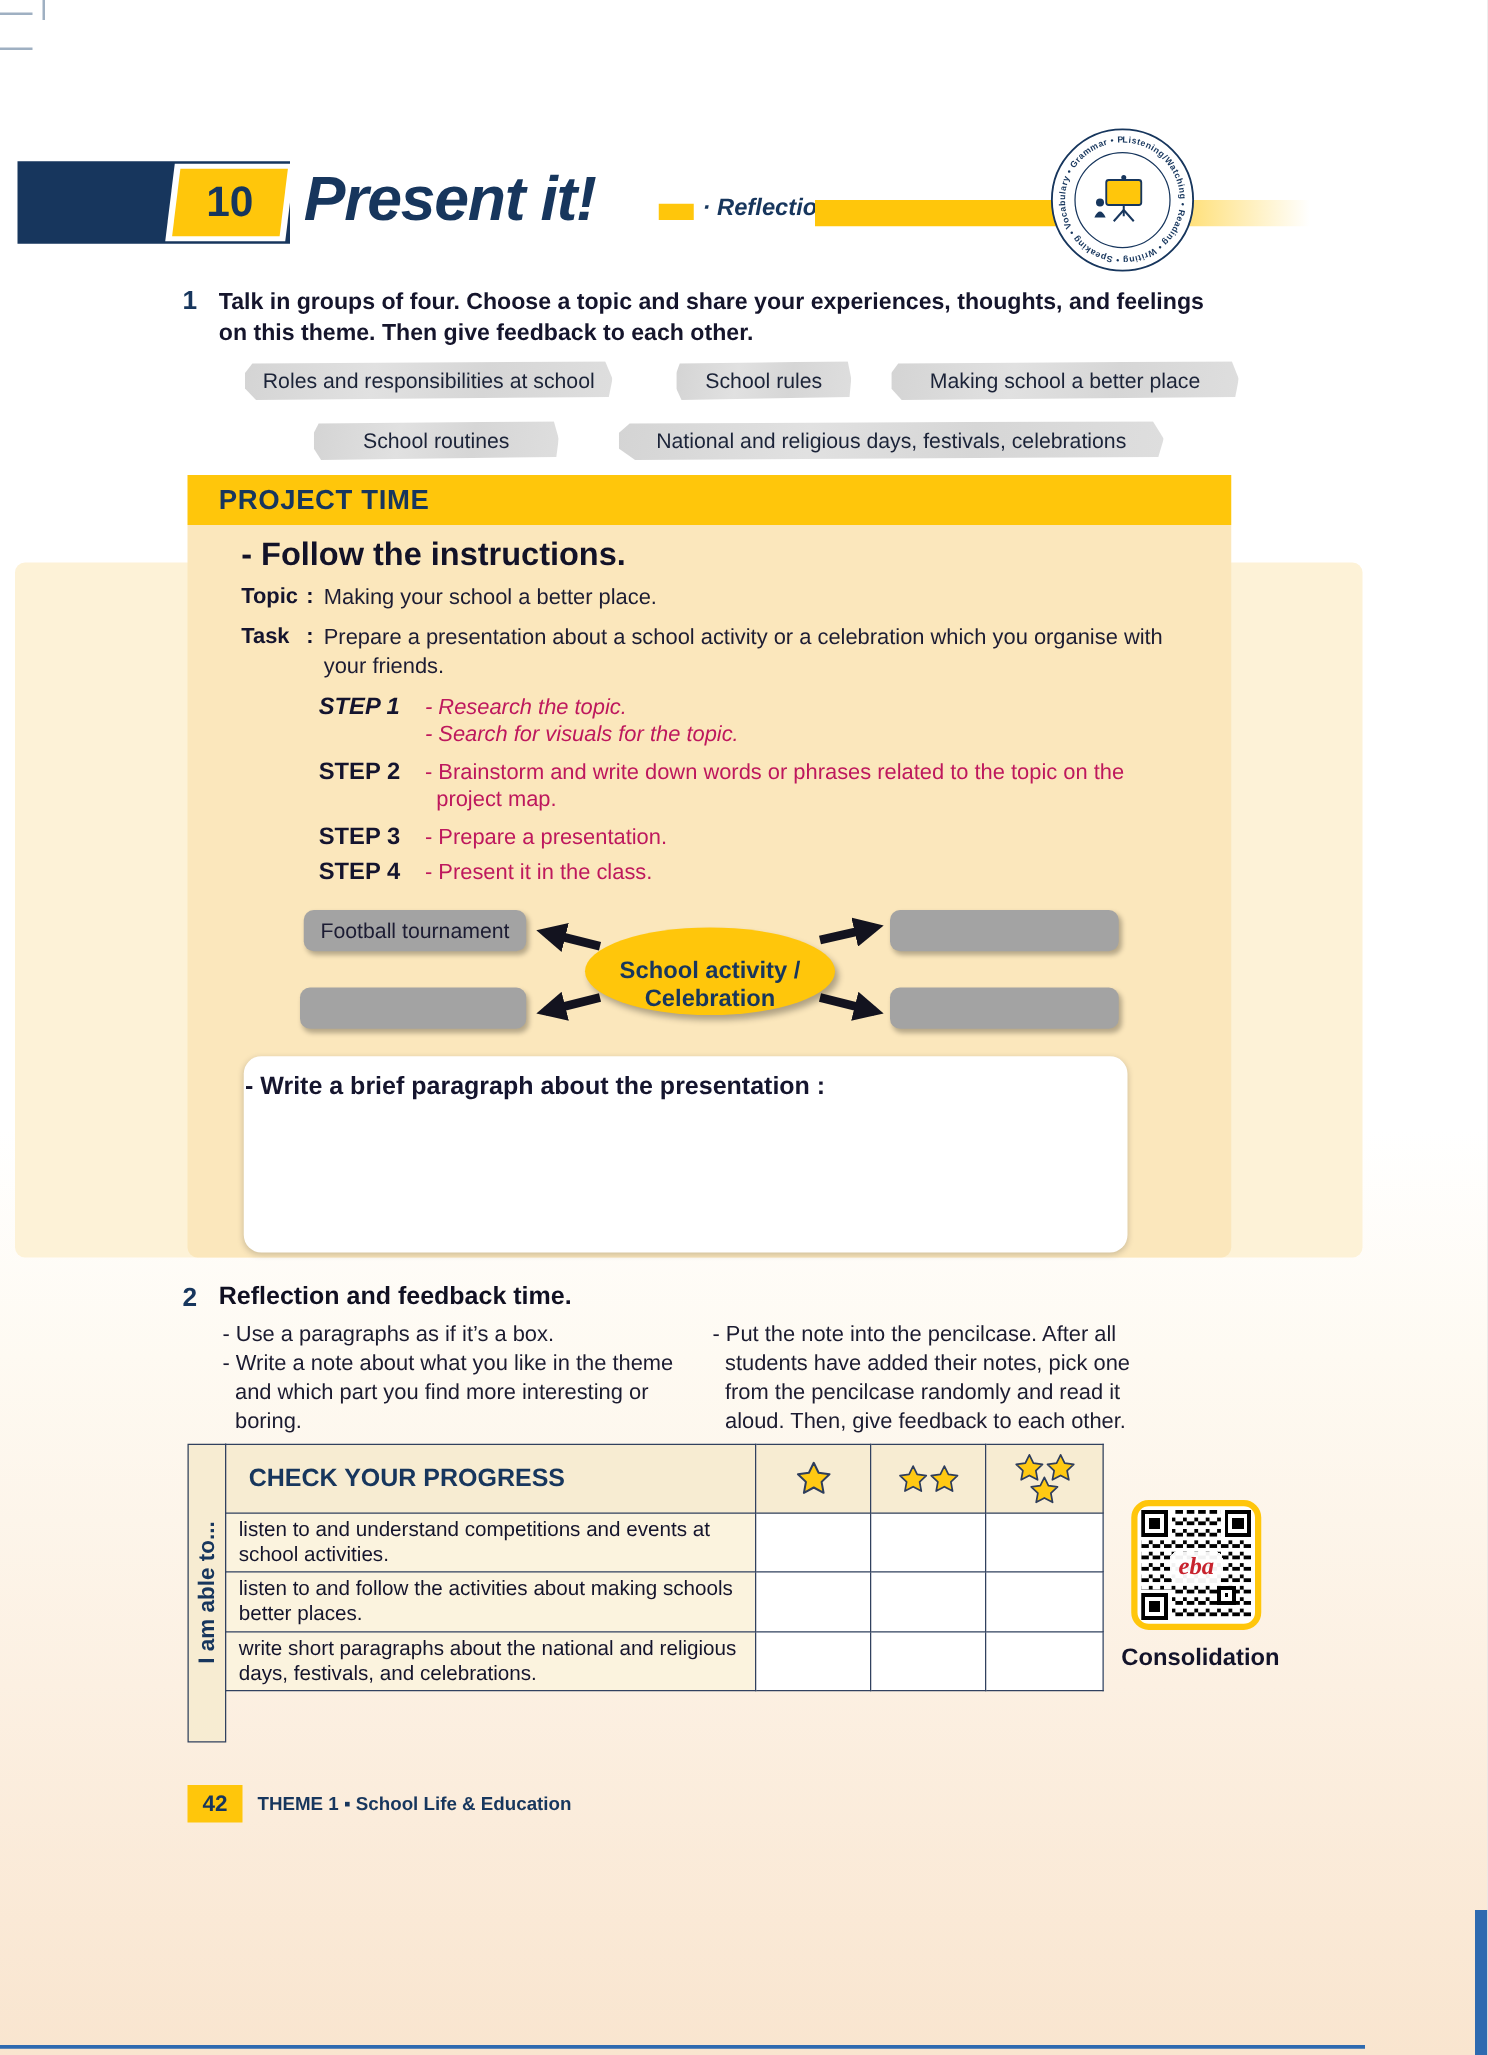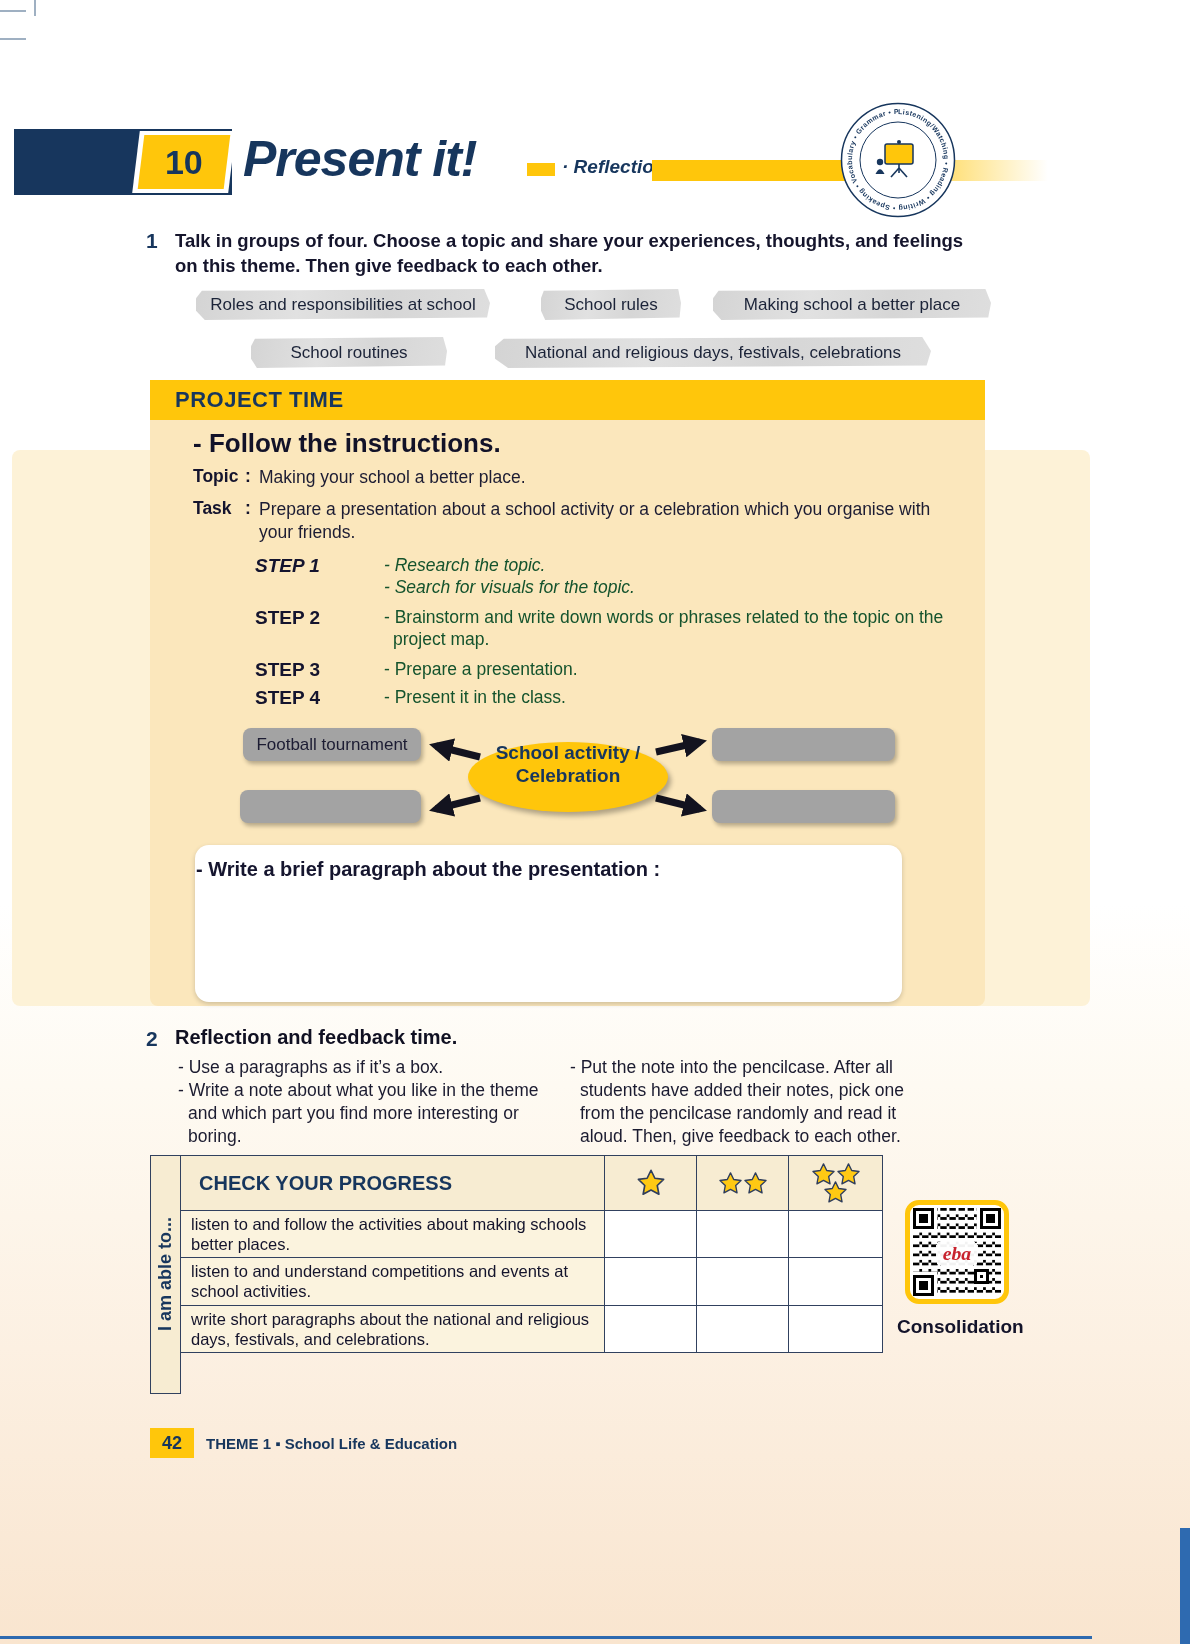--- a/index.html
+++ b/index.html
@@ -44,30 +44,30 @@
   .cream-band { position:absolute; left:12px; top:450px; width:1078px; height:556px; background:#fdf2d7; border-radius:8px; z-index:0; }
   .project-panel { position:absolute; left:150px; top:420px; width:835px; height:586px; background:#fbe7bc;
     border-radius:0 0 8px 8px; z-index:1; }
   .p-follow { position:absolute; left:43px; top:8px; font-size:26px; font-weight:800; color:#121228; }
   .p-row { position:absolute; left:43px; display:flex; font-size:17.5px; color:#1c1c33; }
   .p-row .lbl { width:52px; font-weight:800; color:#14142e; }
   .p-row .colon { width:14px; font-weight:800; color:#14142e; }
   .p-row .txt { width:710px; line-height:1.3; }
   .step { position:absolute; left:105px; display:flex; }
   .step .slabel { width:85px; font-size:19px; font-weight:800; color:#14142e; padding-top:1px; }
-  .step .slines { font-size:17.5px; color:#14532d; line-height:22px;margin-left:44px; }
+  .step .slines { font-size:17.5px; color:#be185d; line-height:22px; }
   .step .indent2 { padding-left:9px; }
 
   .map-arrows { position:absolute; left:0; top:0; pointer-events:none; z-index:1; }
   .map-box { position:absolute; height:33px; background:#a3a3a3; border-radius:8px; z-index:2;
     box-shadow:2px 3px 4px rgba(0,0,0,.28); display:flex; align-items:center; justify-content:center;
     font-size:17px; color:#1c1c33; }
   .map-ellipse { position:absolute; left:318px; top:322px; width:200px; height:70px; background:#ffc60b;
     border-radius:50%; z-index:2; box-shadow:3px 4px 5px rgba(0,0,0,.3);
-    display:flex; flex-direction:column; align-items:center; justify-content:flex-start;
+    display:flex; flex-direction:column; align-items:center; justify-content:flex-end;
     font-size:19px; font-weight:800; color:#17365d; line-height:1.2; }
   .para-box { position:absolute; left:45px; top:425px; width:707px; height:157px; background:#ffffff;
     border-radius:14px; box-shadow:0 2px 5px rgba(0,0,0,.18); z-index:2; padding:13px 1px; }
   .para-box .prompt { font-size:20px; font-weight:800; color:#15152e; }
 
   
   .act2-title { position:absolute; left:175px; top:1026px; font-size:20px; font-weight:800; color:#101022; }
   .col-items { position:absolute; top:1056px; font-size:17.5px; color:#1b1b30; line-height:23px; }
   .col-items p { text-indent:-10px; padding-left:10px; }
 
@@ -273,27 +273,27 @@
               </svg>
             <svg class="star s-md" viewBox="0 0 24 24">
                 <path d="M12 1.8l3.1 6.4 7 .9-5.1 4.9 1.3 7-6.3-3.4-6.3 3.4 1.3-7L1.9 9.1l7-.9z" fill="#ffc913" stroke="#2e3d5c" stroke-width="1.3" stroke-linejoin="round"></path>
               </svg>
           </span>
         </th>
       </tr>
     </thead>
     <tbody>
       <tr>
-        <td class="rowtext">listen to and follow the activities about making schools better places.</td>
+        <td class="rowtext">listen to and understand competitions and events at school activities.</td>
         <td class="starcell"></td>
         <td class="starcell"></td>
         <td class="starcell"></td>
       </tr>
       <tr>
-        <td class="rowtext">listen to and understand competitions and events at school activities.</td>
+        <td class="rowtext">listen to and follow the activities about making schools better places.</td>
         <td class="starcell"></td>
         <td class="starcell"></td>
         <td class="starcell"></td>
       </tr>
       <tr>
         <td class="rowtext">write short paragraphs about the national and religious days, festivals, and celebrations.</td>
         <td class="starcell"></td>
         <td class="starcell"></td>
         <td class="starcell"></td>
       </tr>

